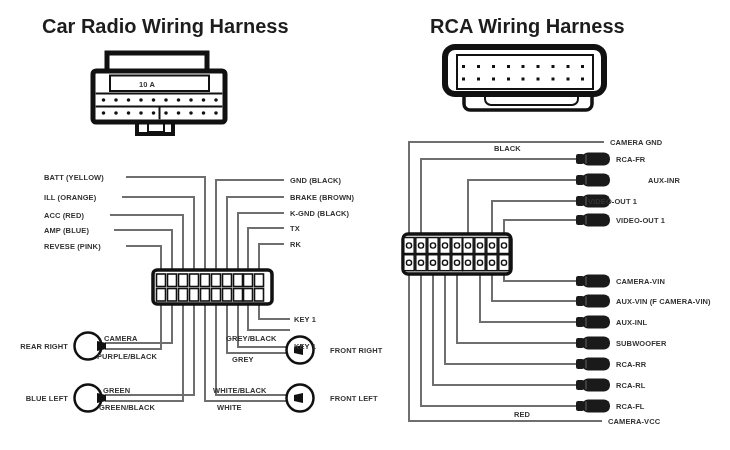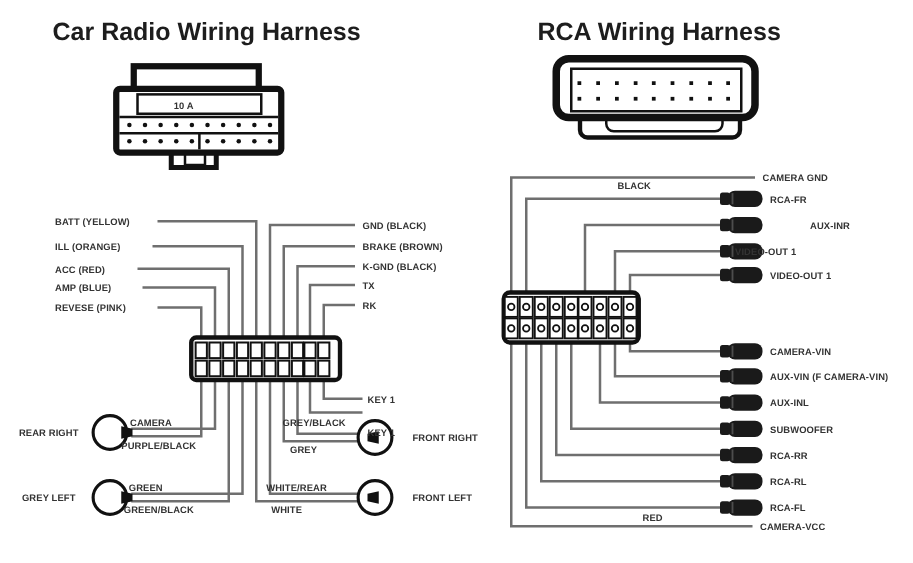--- a/index.html
+++ b/index.html
@@ -1,21 +1,21 @@
 <!DOCTYPE html>
 <html><head>
 <meta charset="utf-8">
 <style>
   html,body{margin:0;padding:0;background:#ffffff;}
   .canvas{position:relative;width:730px;height:450px;background:#ffffff;overflow:hidden;
           font-family:"Liberation Sans",sans-serif;}
   .canvas svg{position:absolute;left:0;top:0;}
   .title{position:absolute;font:700 20px "Liberation Sans",sans-serif;color:#1d1d1d;white-space:nowrap;}
   .lbl{position:absolute;font:700 7.5px "Liberation Sans",sans-serif;color:#333333;white-space:nowrap;letter-spacing:.1px;}
-  .r{text-align:center;}
+  .r{text-align:right;}
   .c{text-align:left;}
 </style>
 </head>
 <body>
 
 <div class="canvas">
 
 <svg width="730" height="450" viewBox="0 0 730 450">
 
   <g stroke="#6f6f6f" stroke-width="2" fill="none">
@@ -282,30 +282,30 @@
 <div class="lbl" style="left:290px;top:223.5px">TX</div>
 <div class="lbl" style="left:290px;top:239.5px">RK</div>
 
 <div class="lbl" style="left:294px;top:314.5px">KEY 1</div>
 <div class="lbl" style="left:294px;top:342px">KEY 1</div>
 
 <div class="lbl r" style="left:10px;top:341.5px;width:58px">REAR RIGHT</div>
 <div class="lbl c" style="left:104px;top:334px;width:50px">CAMERA</div>
 <div class="lbl c" style="left:97px;top:351.5px;width:70px">PURPLE/BLACK</div>
 
-<div class="lbl r" style="left:10px;top:393.5px;width:58px">GREY LEFT</div>
+<div class="lbl r" style="left:10px;top:393.5px;width:58px">BLUE LEFT</div>
 <div class="lbl c" style="left:103px;top:386px;width:50px">GREEN</div>
 <div class="lbl c" style="left:99px;top:403px;width:70px">GREEN/BLACK</div>
 
 <div class="lbl" style="left:330px;top:345.5px">FRONT RIGHT</div>
 <div class="lbl c" style="left:226px;top:334px;width:70px">GREY/BLACK</div>
 <div class="lbl c" style="left:232px;top:355px;width:50px">GREY</div>
 
 <div class="lbl" style="left:330px;top:393.5px">FRONT LEFT</div>
-<div class="lbl c" style="left:213px;top:386px;width:70px">WHITE/REAR</div>
+<div class="lbl c" style="left:213px;top:386px;width:70px">WHITE/BLACK</div>
 <div class="lbl c" style="left:217px;top:403px;width:50px">WHITE</div>
 
 <div class="lbl c" style="left:494px;top:143.5px;width:46px">BLACK</div>
 <div class="lbl c" style="left:514px;top:409.5px;width:46px">RED</div>
 
 <div class="lbl" style="left:610px;top:137.5px">CAMERA GND</div>
 <div class="lbl" style="left:616px;top:154.5px">RCA-FR</div>
 <div class="lbl" style="left:648px;top:175.5px">AUX-INR</div>
 <div class="lbl" style="left:588px;top:196.5px">VIDEO-OUT 1</div>
 <div class="lbl" style="left:616px;top:215.5px">VIDEO-OUT 1</div>

